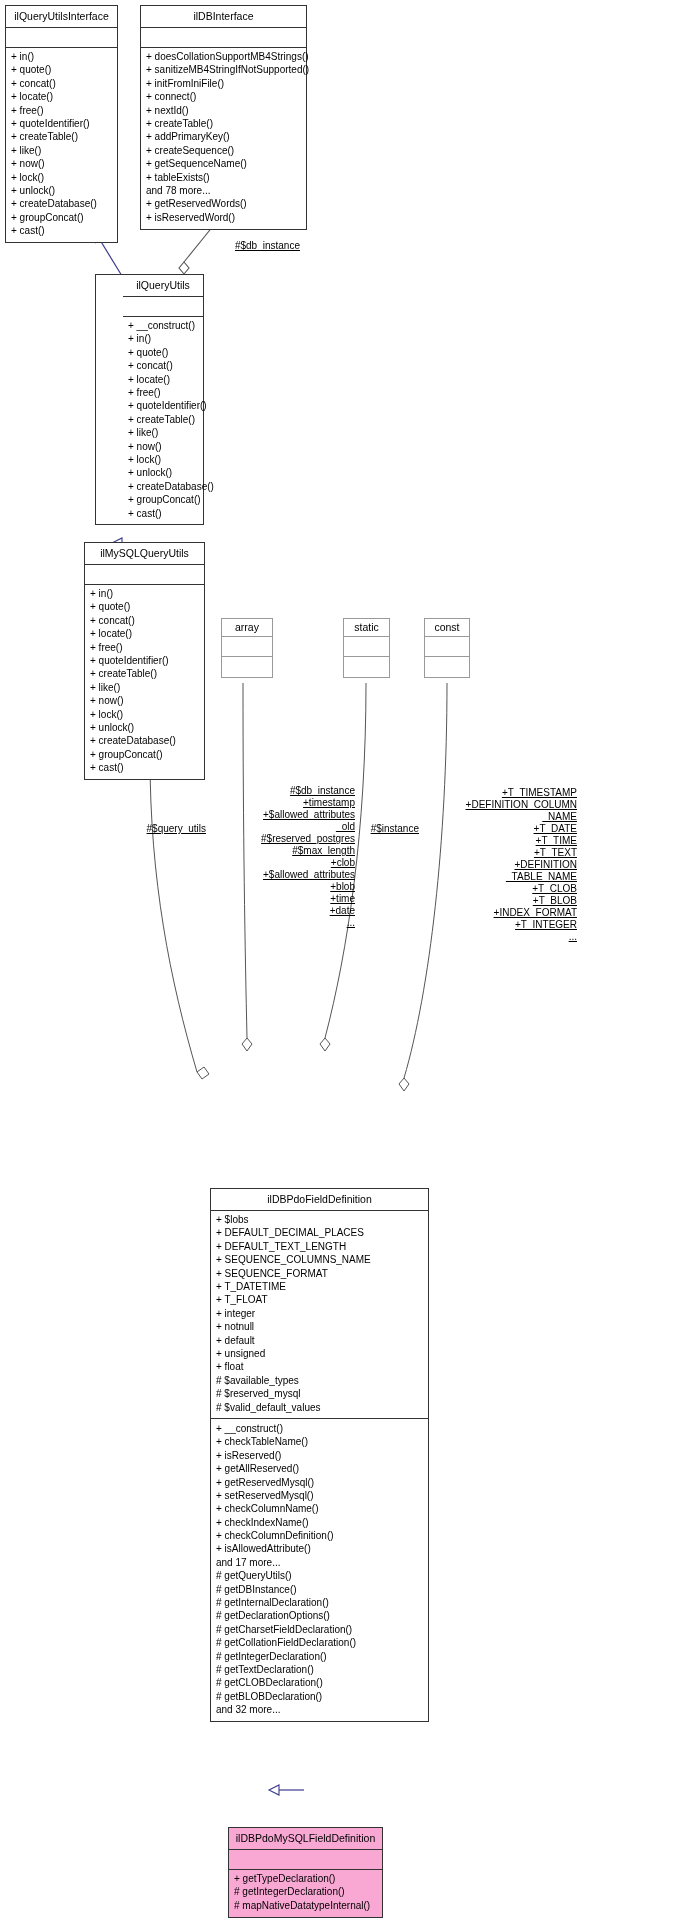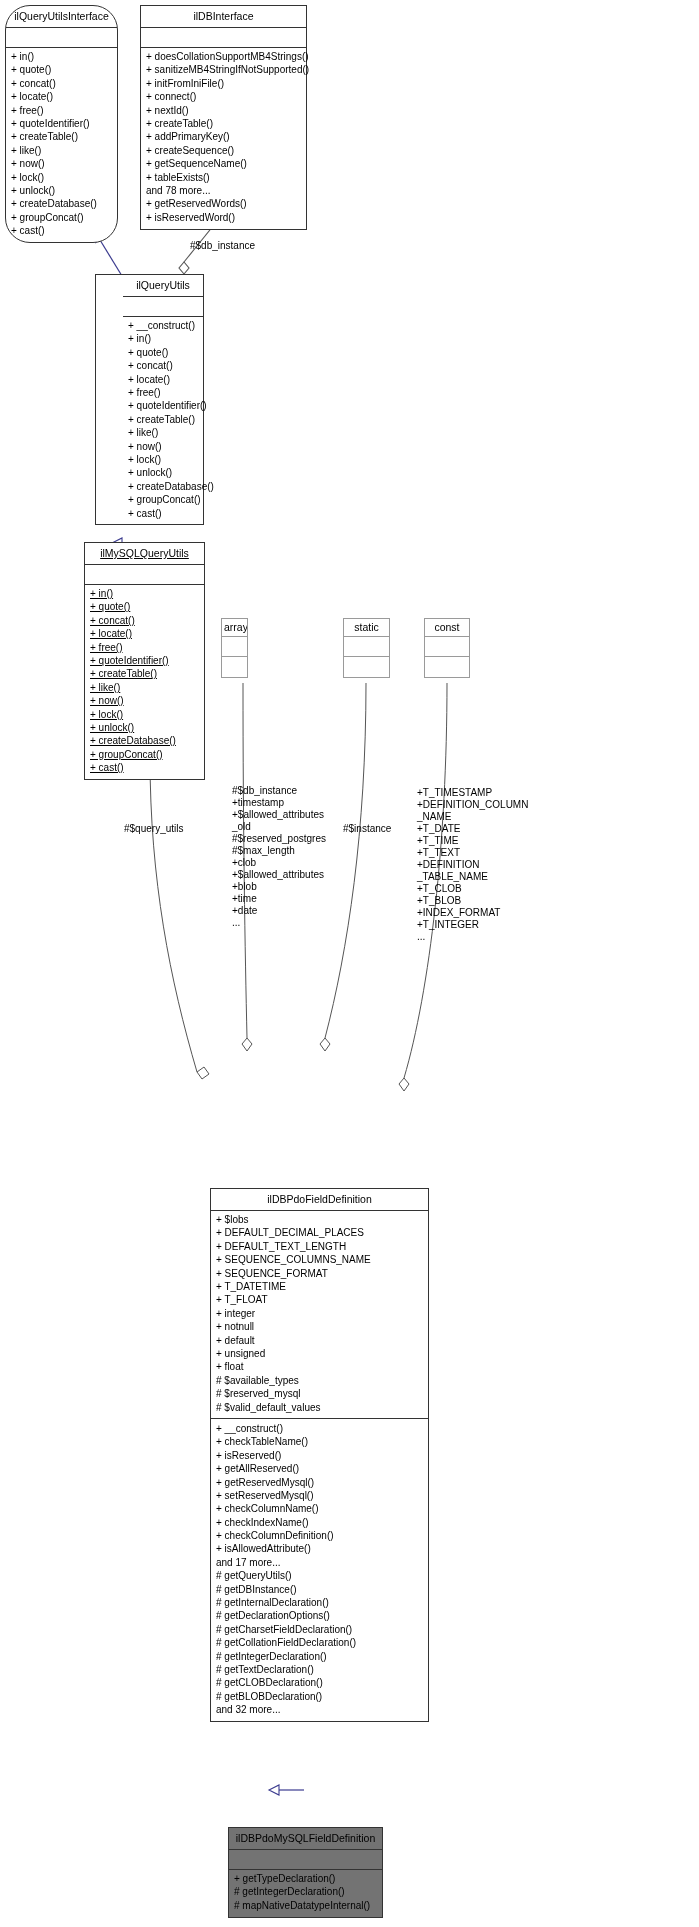--- a/index.html
+++ b/index.html
@@ -32,21 +32,21 @@
   .uml {
     position: absolute;
     box-sizing: border-box;
     background: #ffffff;
     border: 1px solid #333333;
     font-size: 10px;
     line-height: 1.0;
     color: #000000;
   }
   .uml.thin { border: 1px solid #9a9a9a; }
-  .uml.highlight { background: #737373; }
+  .uml.highlight { background: #f9a8d4; }
 
   .uml .title {
     text-align: center;
     padding: 5px 4px 5px 4px;
     font-size: 10.5px;
     white-space: nowrap;
     overflow: hidden;
   }
   .uml .sep {
     border-top: 1px solid #333333;
@@ -69,22 +69,23 @@
     font-size: 10px;
     line-height: 12.2px;
   }
 
   
   .elabel {
     position: absolute;
     font-size: 10px;
     line-height: 12px;
     color: #000000;
-    text-align: left;
+    text-align: right;
     white-space: pre-line;
+    text-decoration: underline;
   }
 </style>
 </head>
 <body>
 
 <div id="canvas">
 
   <svg class="edges" viewBox="0 0 699 1927">
     <defs>
       <marker id="inherit-arrow" markerWidth="14" markerHeight="12" refX="1" refY="6" orient="auto" markerUnits="userSpaceOnUse">
@@ -123,21 +124,21 @@
     <g>
       <path d="M 447,683 C 447,840 430,990 404,1078" stroke="#555555" stroke-width="1.0" fill="none"></path>
       <path d="M 404,1078 L 409,1084 L 404,1091 L 399,1084 Z" fill="#ffffff" stroke="#555555" stroke-width="1.0"></path>
     </g>
 
     <g>
       <line x1="304" y1="1790" x2="304" y2="1765" stroke="#3b3b8f" stroke-width="1.2" marker-end="url(#inherit-arrow)" transform="rotate(-90 304 1790)"></line>
     </g>
   </svg>
 
-  <div class="uml" style="left:5px; top:5px; width:113px;border-radius:25px;">
+  <div class="uml" style="left:5px; top:5px; width:113px;">
     <div class="title">ilQueryUtilsInterface</div>
     <div class="sep"></div>
     <div class="attrs empty"></div>
     <div class="sep"></div>
     <div class="ops">
       <div class="row">+ in()</div>
       <div class="row">+ quote()</div>
       <div class="row">+ concat()</div>
       <div class="row">+ locate()</div>
       <div class="row">+ free()</div>
@@ -192,21 +193,21 @@
       <div class="row">+ like()</div>
       <div class="row">+ now()</div>
       <div class="row">+ lock()</div>
       <div class="row">+ unlock()</div>
       <div class="row">+ createDatabase()</div>
       <div class="row">+ groupConcat()</div>
       <div class="row">+ cast()</div>
     </div>
   </div>
 
-  <div class="uml" style="left:84px; top:542px; width:121px;text-decoration:underline;">
+  <div class="uml" style="left:84px; top:542px; width:121px;">
     <div class="title">ilMySQLQueryUtils</div>
     <div class="sep"></div>
     <div class="attrs empty"></div>
     <div class="sep"></div>
     <div class="ops">
       <div class="row">+ in()</div>
       <div class="row">+ quote()</div>
       <div class="row">+ concat()</div>
       <div class="row">+ locate()</div>
       <div class="row">+ free()</div>
@@ -215,21 +216,21 @@
       <div class="row">+ like()</div>
       <div class="row">+ now()</div>
       <div class="row">+ lock()</div>
       <div class="row">+ unlock()</div>
       <div class="row">+ createDatabase()</div>
       <div class="row">+ groupConcat()</div>
       <div class="row">+ cast()</div>
     </div>
   </div>
 
-  <div class="uml thin" style="left:221px; top:618px; width:27px;">
+  <div class="uml thin" style="left:221px; top:618px; width:52px;">
     <div class="title" style="padding:3px 2px;">array</div>
     <div class="sep"></div>
     <div class="attrs empty"></div>
     <div class="sep"></div>
     <div class="ops" style="min-height:13px;"></div>
   </div>
 
   <div class="uml thin" style="left:343px; top:618px; width:47px;">
     <div class="title" style="padding:3px 2px;">static</div>
     <div class="sep"></div>

